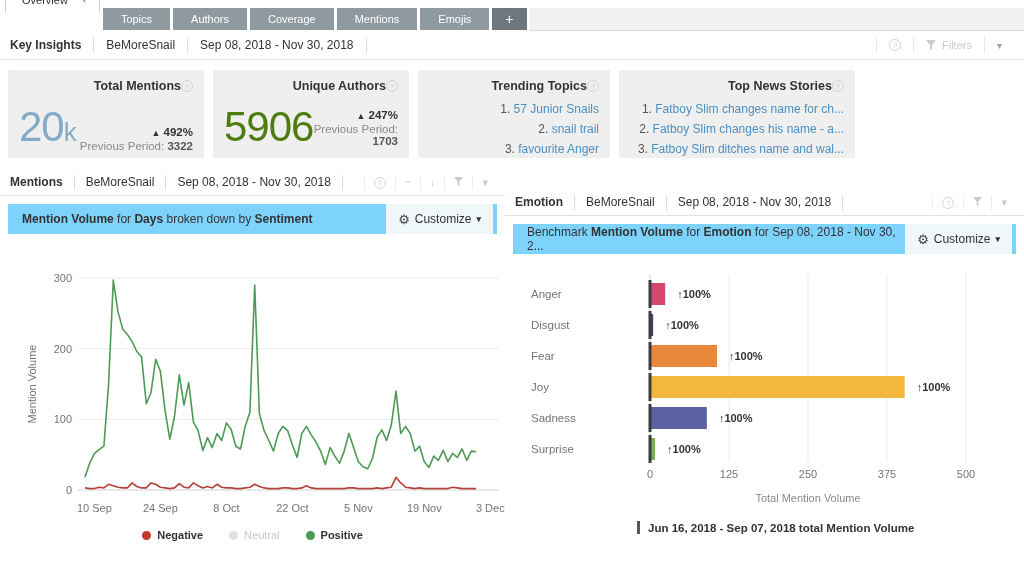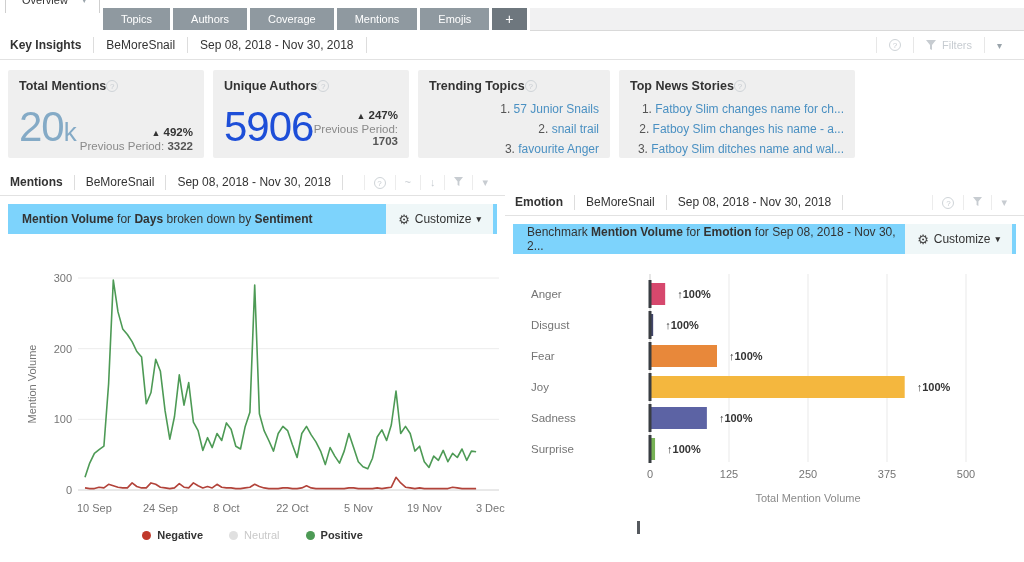--- a/index.html
+++ b/index.html
@@ -22,21 +22,21 @@
   .kibar .seg:first-child { padding-left:0; font-weight:bold; }
   .kibar .spacer { flex:1; }
   .faint { color:#c7ccd1; }
   .icon-seg { display:flex; align-items:center; gap:6px; padding:0 12px; height:16px; border-left:1px solid #e7e7e7; font-size:11px; }
   .qmark { display:inline-block; width:12px; height:12px; border:1px solid #cfd4d8; border-radius:50%;
            font-size:8px; line-height:11px; text-align:center; color:#c7ccd1; }
 
   
   .cards { display:flex; gap:9px; padding:10px 8px 12px 8px; }
   .card { background:#efefef; border-radius:2px; padding:9px 11px; height:88px; }
-  .card-title-row { display:flex; justify-content:flex-start; align-items:center; }
+  .card-title-row { display:flex; justify-content:flex-end; align-items:center; }
   .card-title { font-weight:bold; font-size:12.5px; }
   .card.metric { width:196px; }
   .card.list { width:192px; }
   .card.list.wide { width:236px; }
   .metric-body { display:flex; justify-content:space-between; align-items:flex-end; margin-top:14px; }
   .big-num { font-size:42px; line-height:40px; font-weight:400; letter-spacing:-1px; }
   .big-num .suffix { font-size:26px; }
   .metric-right { text-align:right; font-size:11.5px; }
   .delta { font-weight:bold; color:#333; }
   .delta .tri { font-size:9px; }
@@ -126,21 +126,21 @@
       </div>
     </div>
   </div>
 
   <div class="card metric">
     <div class="card-title-row">
       <span class="card-title">Unique Authors</span>
       <span class="qmark">?</span>
     </div>
     <div class="metric-body">
-      <div class="big-num" style="color:#1d4ed8">5906</div>
+      <div class="big-num" style="color:#4d7c0f">5906</div>
       <div class="metric-right">
         <div class="delta"><span class="tri">▲</span> <span>247%</span></div>
         <div class="prev"><span>Previous Period:</span> <b>1703</b></div>
       </div>
     </div>
   </div>
 
   <div class="card list">
     <div class="card-title-row">
       <span class="card-title">Trending Topics</span>
@@ -278,15 +278,16 @@
         <rect x="143.5" y="142" width="3" height="28" fill="#393d42"></rect>
         <text x="213.88" y="160" font-size="11" fill="#333" font-weight="bold">↑100%</text>
         <text x="26" y="191" font-size="11.5" fill="#757575">Surprise</text>
         <rect x="145" y="176" width="5.056" height="22" fill="#77b255"></rect>
         <rect x="143.5" y="173" width="3" height="28" fill="#393d42"></rect>
         <text x="162.056" y="191" font-size="11" fill="#333" font-weight="bold">↑100%</text>
         <text x="303" y="240" text-anchor="middle" font-size="11" fill="#8a8a8a">Total Mention Volume</text>
       </svg>
     <div class="bench">
       <span class="mark"></span>
+      <span>Jun 16, 2018 - Sep 07, 2018 total Mention Volume</span>
     </div>
   </div>
 </div>
 
 </body></html>

